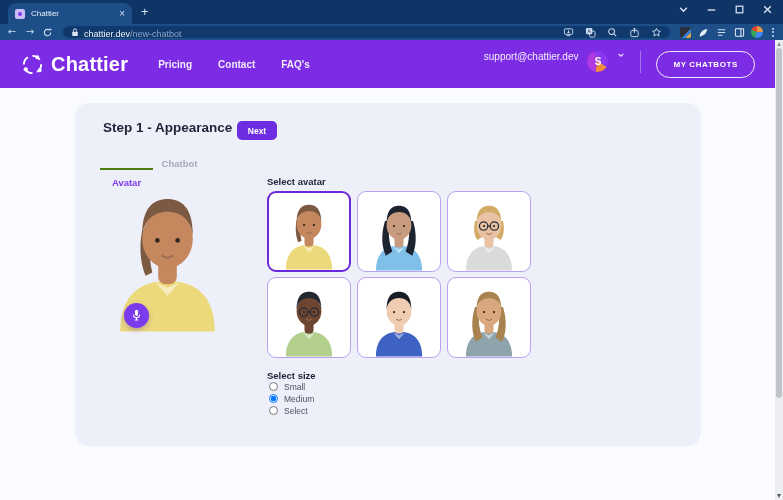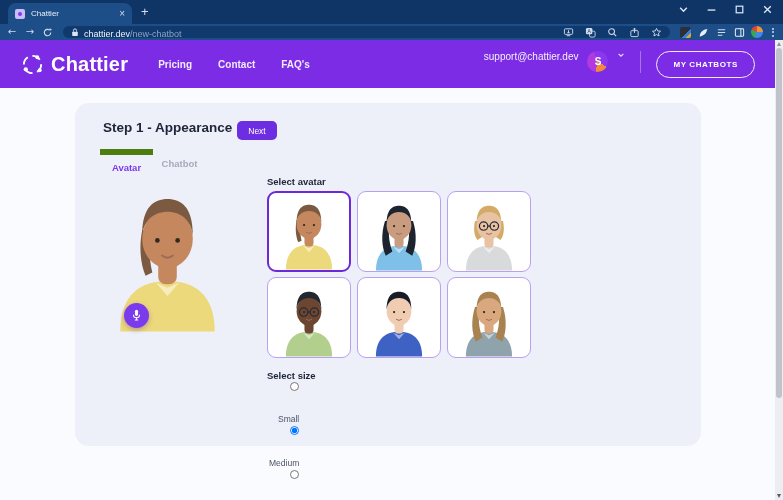--- a/index.html
+++ b/index.html
@@ -65,44 +65,44 @@
     display:flex; align-items:center; justify-content:center; }
   .page-title { font-size:15px; font-weight:800; color:#171d2b; }
   .cancel-btn { margin-left:auto; background:#f4503c; color:#fff; border:none; border-radius:6px;
     padding:8px 15px; font-size:10px; font-weight:bold; font-family:"Liberation Sans", sans-serif; }
 
   .bodyarea { height:363px; background:#fafbfe; }
   .card { position:relative; margin:15px 0 0 75px; width:626px; height:343px; background:#eef0f9; border-radius:14px; }
 
   .step-title { position:absolute; left:28px; top:17px; font-size:13.5px; font-weight:bold; color:#20273a; }
   .next-btn { position:absolute; left:162px; top:18px; width:40px; height:19px; background:#6d2de0;
-    color:#fff; border:none; border-radius:5px; font-size:8.5px; font-weight:normal;
+    color:#fff; border:none; border-radius:5px; font-size:8.5px; font-weight:bold;
     font-family:"Liberation Sans", sans-serif; }
 
   .tabsrow { position:absolute; left:25px; top:46px; display:flex; }
   .wtab { width:53px; text-align:center; padding-top:7px; font-size:9.5px; font-weight:bold; color:#a6abb8; border-top:2px solid transparent; }
-  .wtab.active { color:#7c3aed; border-top:6px solid #4d7c0f; }
+  .wtab.active { color:#7c3aed; border-top:2px solid #4d7c0f;margin-top:19px; }
 
   .preview { position:absolute; left:25px; top:80px; width:135px; height:170px; }
   .mic-btn { position:absolute; left:49px; top:200px; width:25px; height:25px; border-radius:50%;
     background:#7c3aed; display:flex; align-items:center; justify-content:center; border:none;
     box-shadow:0 2px 5px rgba(80,40,180,0.35); }
 
   .sec-label { position:absolute; font-size:9.5px; font-weight:bold; color:#20273a; }
   .lbl-avatar { left:192px; top:73px; }
   .lbl-size { left:192px; top:267px; }
 
   .grid { position:absolute; left:192px; top:88px; display:grid;
     grid-template-columns:repeat(3,84px); grid-auto-rows:81px; gap:5px 6px; }
   .cell { background:#ffffff; border:1px solid #b9a0f0; border-radius:9px;
     display:flex; align-items:flex-end; justify-content:center; overflow:hidden; }
   .cell.sel { border:2px solid #6d28d9; }
 
   .sizes { position:absolute; left:194px; top:279px; display:flex; flex-direction:column; gap:2px; }
-  .sizerow { display:flex; align-items:flex-end; gap:23px; font-size:8.5px; color:#4a5264;flex-direction:column; }
+  .sizerow { display:flex; align-items:flex-start; gap:6px; font-size:8.5px; color:#4a5264; }
   .sizerow input { width:9px; height:9px; margin:0; }
 </style>
 </head>
 <body>
 
 <div class="browser">
 
   <div class="tabstrip">
     <div class="tab">
       <span class="favicon"></span>

